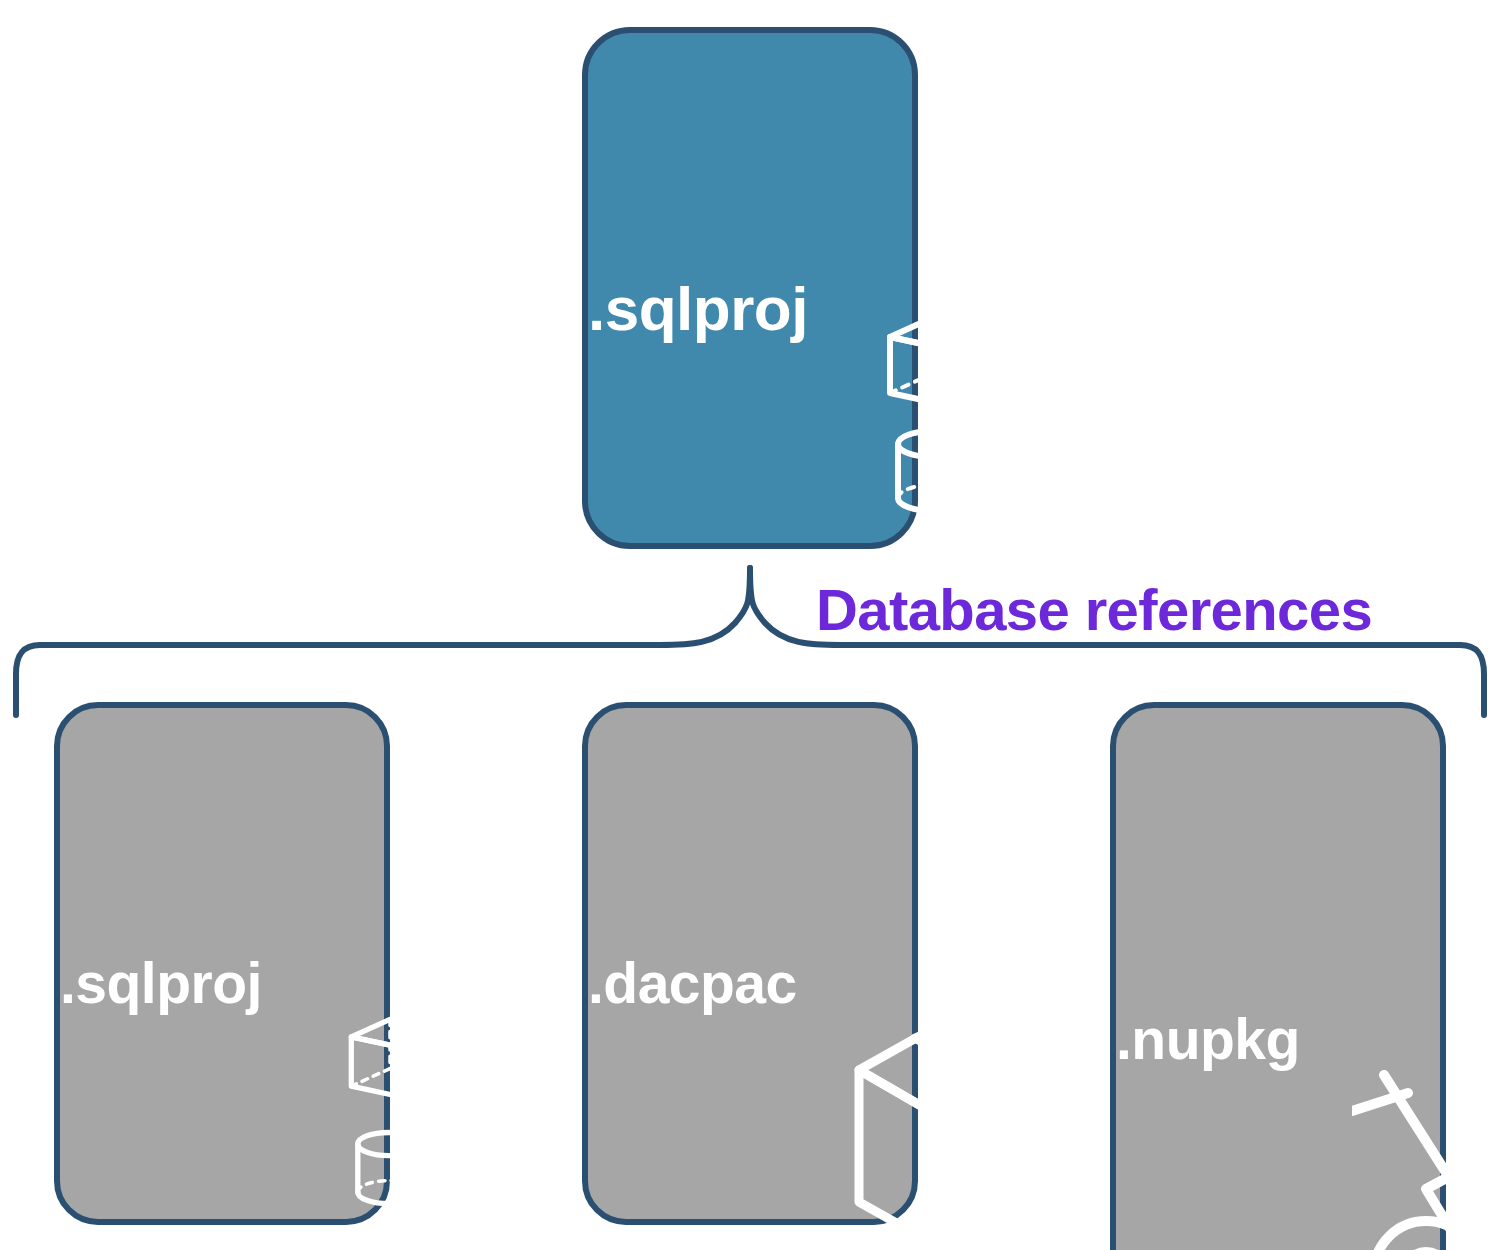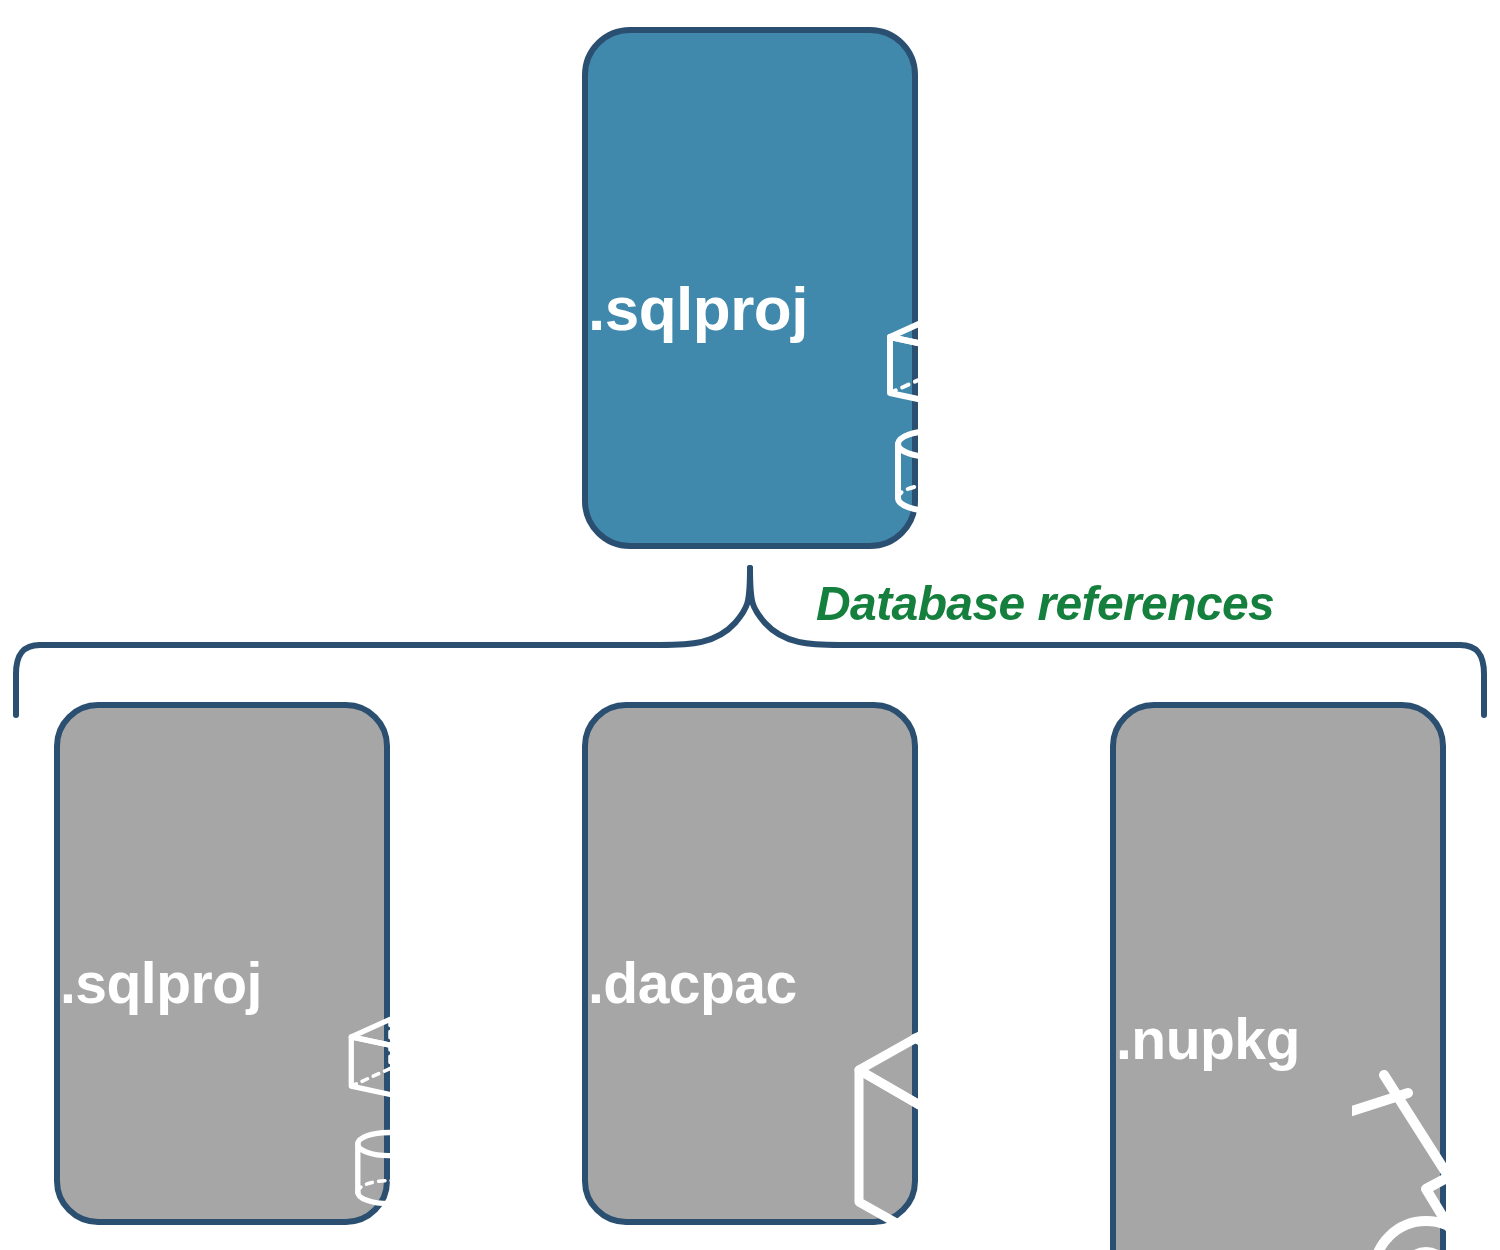--- a/index.html
+++ b/index.html
@@ -63,27 +63,26 @@
   #bracket {
     position: absolute;
     left: 0; top: 548px;
     width: 1500px; height: 180px;
     pointer-events: none;
   }
   #bracket-label {
     position: absolute;
     left: 816px;
     top: 576px;
-    font-size: 48px;
+    font-size: 58px;
     font-weight: bold;
-    color: #15803d;
+    color: #6d28d9;
     letter-spacing: -0.6px;
     white-space: nowrap;
     user-select: none;
-    font-style: italic;
   }
 </style>
 </head>
 <body>
 
 <div id="canvas">
 
   <div class="card blue" id="card-top">
     <div class="card-title">.sqlproj</div>
 

